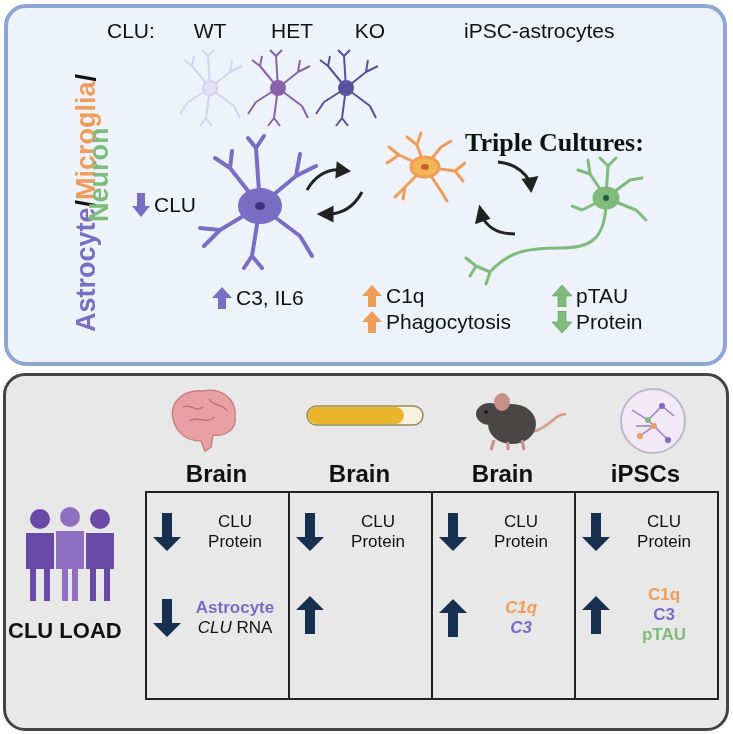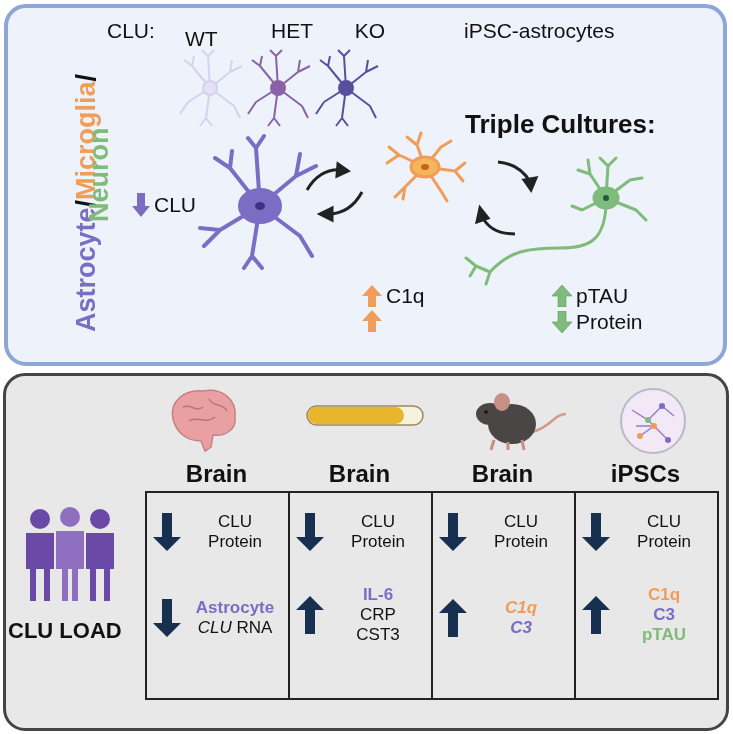--- a/index.html
+++ b/index.html
@@ -21,41 +21,41 @@
 <body>
 
 <div class="panel-top"></div>
 
 <div class="vert" style="left:71px;top:332px;">
   <span style="color:#7b6cc4">Astrocyte</span><span style="color:#111">/</span><span style="color:#ef9d58">Microglia</span><span style="color:#111">/</span>
 </div>
 <div class="vert" style="left:84px;top:222px;color:#7fbb7a;">Neuron</div>
 
 <div class="abs hdr-text" style="left:107px;top:19px;text-align:center;">CLU:</div>
-<div class="abs hdr-text" style="left:185px;top:19px;width:50px;margin-top:8px;">WT</div>
+<div class="abs hdr-text" style="left:185px;top:19px;width:50px;text-align:center;">WT</div>
 <div class="abs hdr-text" style="left:262px;top:19px;width:60px;text-align:center;">HET</div>
 <div class="abs hdr-text" style="left:345px;top:19px;width:50px;text-align:center;">KO</div>
 <div class="abs hdr-text" style="left:464px;top:19px;">iPSC-astrocytes</div>
 
 <svg class="abs" style="left:168px;top:48px;" width="240" height="80">
   <g transform="translate(42,40)" stroke="#d6d2ee" fill="#e4e0f5" stroke-width="2">
     <path d="M0,0 L-18,-22 M-18,-22 L-26,-28 M-18,-22 L-16,-32 M0,0 L-2,-32 M-2,-32 L-8,-38 M-2,-32 L4,-38 M0,0 L20,-16 M20,-16 L32,-22 M20,-16 L22,-28 M0,0 L24,18 M24,18 L30,30 M0,0 L-4,30 M-4,30 L-10,38 M-4,30 L2,38 M0,0 L-22,14 M-22,14 L-30,26" fill="none"></path>
     <circle r="7"></circle>
   </g>
   <g transform="translate(110,40)" stroke="#8a62a8" fill="#8a62a8" stroke-width="2">
     <path d="M0,0 L-18,-22 M-18,-22 L-26,-28 M-18,-22 L-16,-32 M0,0 L-2,-32 M-2,-32 L-8,-38 M-2,-32 L4,-38 M0,0 L20,-16 M20,-16 L32,-22 M20,-16 L22,-28 M0,0 L24,18 M24,18 L30,30 M0,0 L-4,30 M-4,30 L-10,38 M-4,30 L2,38 M0,0 L-22,14 M-22,14 L-30,26" fill="none"></path>
     <circle r="7"></circle>
   </g>
   <g transform="translate(178,40)" stroke="#5a4f9e" fill="#5a4f9e" stroke-width="2">
     <path d="M0,0 L-18,-22 M-18,-22 L-26,-28 M-18,-22 L-16,-32 M0,0 L-2,-32 M-2,-32 L-8,-38 M-2,-32 L4,-38 M0,0 L20,-16 M20,-16 L32,-22 M20,-16 L22,-28 M0,0 L24,18 M24,18 L30,30 M0,0 L-4,30 M-4,30 L-10,38 M-4,30 L2,38 M0,0 L-22,14 M-22,14 L-30,26" fill="none"></path>
     <circle r="7"></circle>
   </g>
 </svg>
 
-<div class="abs title" style="left:465px;top:109px;">Triple Cultures:</div>
+<div class="abs title" style="left:465px;top:128px;font-family:Liberation Serif, serif;">Triple Cultures:</div>
 
 <div class="abs row" style="left:132px;top:193px;">
   <svg width="18" height="24">
       <path d="M5,0 H13 V13 H18 L9,24 L0,13 H5 Z" fill="#7b6cc4"></path>
     </svg>
   <span class="label">CLU</span>
 </div>
 
 <svg class="abs" style="left:190px;top:130px;" width="540" height="160">
   <g transform="translate(70,76)" stroke="#7b6cc4" fill="#7b6cc4" stroke-width="4" stroke-linecap="round">
@@ -80,32 +80,39 @@
   </g>
   <g stroke="#7fbb7a" fill="#7fbb7a" stroke-width="3" stroke-linecap="round">
     <path d="M416,68 L400,44 M400,44 L388,40 M400,44 L398,30 M416,68 L418,36 M418,36 L410,28 M418,36 L426,28 M416,68 L440,50 M440,50 L452,48 M416,68 L446,80 M446,80 L456,90 M416,68 L392,80 M392,80 L382,76" fill="none"></path>
     <path d="M416,76 C414,110 400,118 370,118 C340,118 320,120 300,142 M300,142 L286,136 M300,142 L296,154 M286,136 L276,128 M286,136 L280,146" fill="none"></path>
     <ellipse cx="416" cy="68" rx="12" ry="10"></ellipse>
     <circle cx="416" cy="68" r="3" fill="#1f5a44" stroke="none"></circle>
   </g>
 </svg>
 
 <div class="abs" style="left:212px;top:284px;">
+  <div class="row" style="margin-top:2px;">
+    <svg width="20" height="22">
+        <path d="M10,0 L20,11 H14 V22 H6 V11 H0 Z" fill="#7b6cc4"></path>
+      </svg>
+    <span class="label">C3, IL6</span>
+  </div>
 </div>
 <div class="abs" style="left:362px;top:284px;">
   <div class="row">
     <svg width="20" height="22">
         <path d="M10,0 L20,11 H14 V22 H6 V11 H0 Z" fill="#ef9d58"></path>
       </svg>
     <span class="label">C1q</span>
   </div>
   <div class="row" style="margin-top:2px;">
     <svg width="20" height="22">
         <path d="M10,0 L20,11 H14 V22 H6 V11 H0 Z" fill="#ef9d58"></path>
       </svg>
+    <span class="label">Phagocytosis</span>
   </div>
 </div>
 <div class="abs" style="left:552px;top:284px;">
   <div class="row">
     <svg width="20" height="22">
         <path d="M10,0 L20,11 H14 V22 H6 V11 H0 Z" fill="#7fbb7a" stroke="#5a9a56" stroke-width="0.6"></path>
       </svg>
     <span class="label">pTAU</span>
   </div>
   <div class="row" style="margin-top:2px;">
@@ -203,25 +210,20 @@
       </svg>
       <div style="position: absolute; left: 38px; top: 0px; width: 100px;">
         <div class="cell-line"><span style="">CLU</span></div>
         <div class="cell-line"><span style="">Protein</span></div>
       </div>
     </div>
     <div class="abs" style="left: 290px; top: 585px; width: 141px; height: 60px;">
       <svg width="28" height="38" style="position: absolute; left: 6px; top: 11px;">
         <path d="M14,0 L28,14 H19 V38 H9 V14 H0 Z" fill="#17304f"></path>
       </svg>
-      <div style="position: absolute; left: 38px; top: 0px; width: 100px;">
-        <div class="cell-line"><span style="font-weight: bold; color: rgb(123, 108, 196);">IL-6</span></div>
-        <div class="cell-line"><span style="">CRP</span></div>
-        <div class="cell-line"><span style="">CST3</span></div>
-      </div>
     </div>
     <div class="abs" style="left: 433px; top: 512px; width: 141px; height: 40px;">
       <svg width="28" height="38" style="position: absolute; left: 6px; top: 1px;">
         <path d="M9,0 H19 V24 H28 L14,38 L0,24 H9 Z" fill="#17304f"></path>
       </svg>
       <div style="position: absolute; left: 38px; top: 0px; width: 100px;">
         <div class="cell-line"><span style="">CLU</span></div>
         <div class="cell-line"><span style="">Protein</span></div>
       </div>
     </div>

